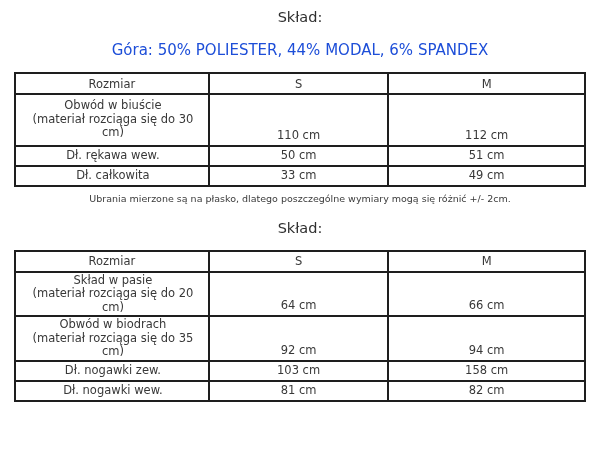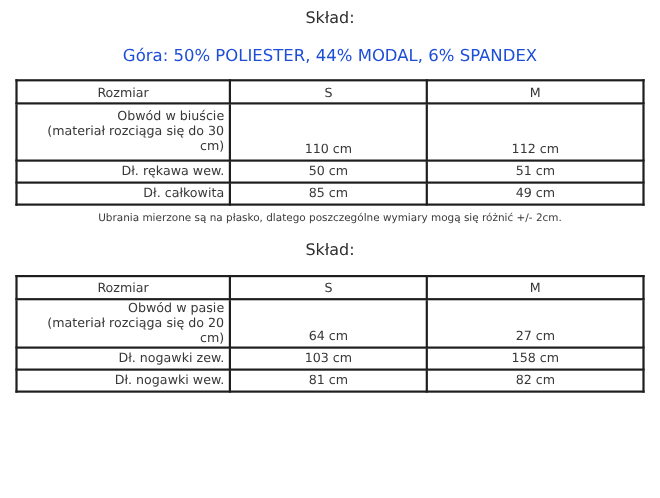--- a/index.html
+++ b/index.html
@@ -39,21 +39,21 @@
     font-weight: normal;
     font-size: 11.5px;
     color: #383838;
   }
   table.size-table th {
     height: 19px;
     text-align: center;
     padding: 0;
   }
   td.lbl {
-    text-align: right;
+    text-align: center;
     padding: 1px 4px 1px 6px;
     line-height: 13.5px;
     vertical-align: middle;
   }
   tr.r-tall td.lbl { padding-top: 4px; padding-bottom: 5px; }
   td.val {
     text-align: center;
     vertical-align: bottom;
     padding: 1px 0 3px 0;
     margin-top: 43px;
@@ -98,21 +98,21 @@
           <td class="val">110 cm</td>
           <td class="val">112 cm</td>
         </tr>
         <tr>
           <td class="lbl">Dł. rękawa wew.</td>
           <td class="val">50 cm</td>
           <td class="val">51 cm</td>
         </tr>
         <tr>
           <td class="lbl">Dł. całkowita</td>
-          <td class="val">85 cm</td>
+          <td class="val">33 cm</td>
           <td class="val">49 cm</td>
         </tr>
       </tbody>
     </table>
 
     <div class="note first">Ubrania mierzone są na płasko, dlatego poszczególne wymiary mogą się różnić +/- 2cm.</div>
   </section>
 
   <section>
     <div class="h1 second">Skład:</div>
@@ -126,25 +126,33 @@
       <thead>
         <tr>
           <th>Rozmiar</th>
           <th>S</th>
           <th>M</th>
         </tr>
       </thead>
       <tbody>
         <tr>
           <td class="lbl">
-            <div>Obwód w pasie</div>
+            <div>Skład w pasie</div>
             <div>(materiał rozciąga się do 20 cm)</div>
           </td>
           <td class="val">64 cm</td>
-          <td class="val">27 cm</td>
+          <td class="val">66 cm</td>
+        </tr>
+        <tr>
+          <td class="lbl">
+            <div>Obwód w biodrach</div>
+            <div>(materiał rozciąga się do 35 cm)</div>
+          </td>
+          <td class="val">92 cm</td>
+          <td class="val">94 cm</td>
         </tr>
         <tr>
           <td class="lbl">Dł. nogawki zew.</td>
           <td class="val">103 cm</td>
           <td class="val">158 cm</td>
         </tr>
         <tr>
           <td class="lbl">Dł. nogawki wew.</td>
           <td class="val">81 cm</td>
           <td class="val">82 cm</td>

